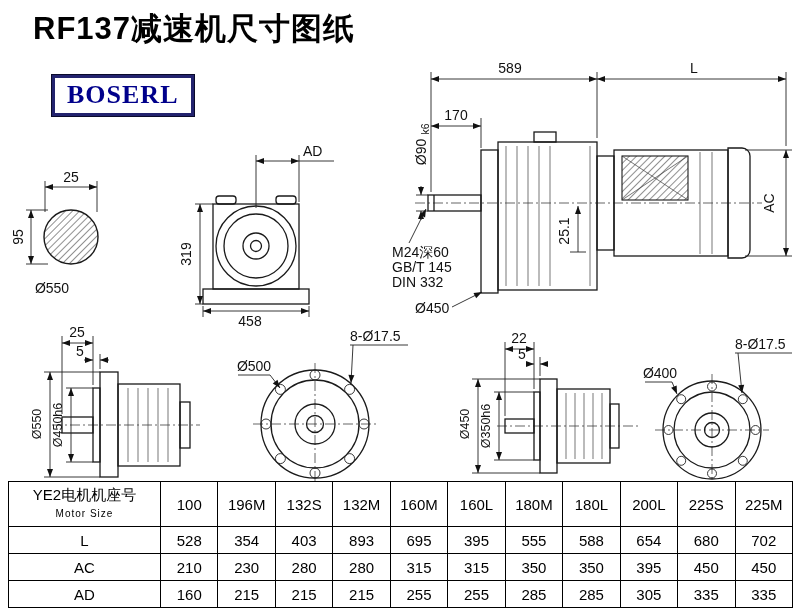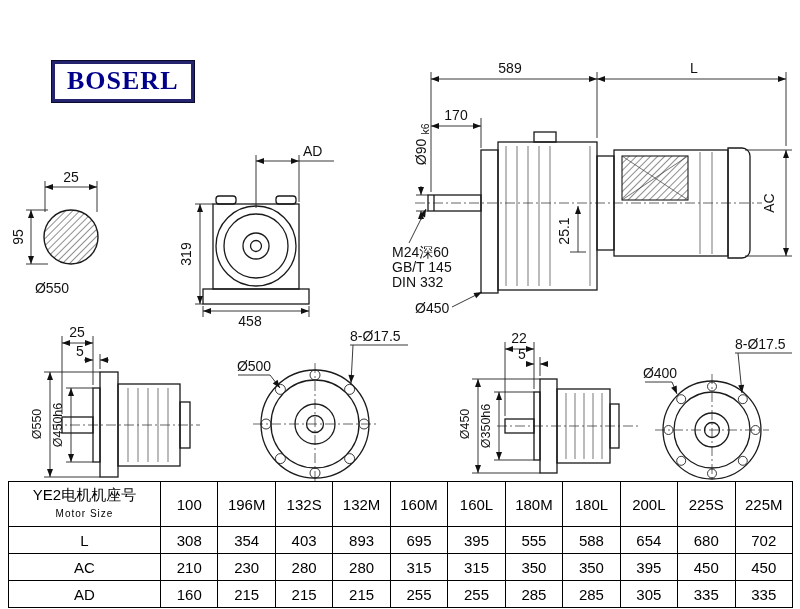--- a/index.html
+++ b/index.html
@@ -1,21 +1,21 @@
 <!DOCTYPE html>
 <html><head>
 <meta charset="utf-8">
 <style>
   html,body { margin:0; padding:0; background:#ffffff; }
   body { width:800px; height:609px; position:relative; overflow:hidden;
          font-family:"Liberation Sans", sans-serif; color:#000; }
   .page { position:absolute; inset:0; }
   .title { position:absolute; left:33px; top:8px; font-size:31px; font-weight:bold;
            letter-spacing:1px; white-space:nowrap; }
-  .logo { position:absolute; left:52px; top:61px; border:3px solid #23236e; background:#fff;
+  .logo { position:absolute; left:52px; top:75px; border:3px solid #23236e; background:#fff;
           padding:2px 12px 3px 12px; box-shadow:0 0 0 1px #0a0a2a; }
   .logo span { font-family:"Liberation Serif", serif; font-size:26px; font-weight:bold;
                color:#00008b; letter-spacing:1px; }
   svg.drawing { position:absolute; left:0; top:0; }
   svg text { font-family:"Liberation Sans", sans-serif; fill:#111; }
   .dim  { font-size:14px; }
   .dims { font-size:12.5px; }
   .ol  { stroke:#1a1a1a; stroke-width:1.3; fill:none; }
   .th  { stroke:#222222; stroke-width:0.9; fill:none; }
   .rib { stroke:#3c3c3c; stroke-width:0.7; fill:none; }
@@ -253,20 +253,21 @@
       <circle class="th" cx="712" cy="473.5" r="4.5"></circle>
       <circle class="th" cx="742.8" cy="460.8" r="4.5"></circle>
       <text class="dim" x="660" y="378" text-anchor="middle">Ø400</text>
       <polyline class="th" points="645,382 672,382 677,394" marker-end="url(#arw)"></polyline>
       <text class="dim" x="735" y="349">8-Ø17.5</text>
       <line class="th" x1="735" y1="353" x2="792" y2="353"></line>
       <line class="th" x1="738" y1="353" x2="742" y2="393" marker-end="url(#arw)"></line>
     </g>
   </svg>
 
+  <div class="title">RF137减速机尺寸图纸</div>
   <div class="logo">
     <span>BOSERL</span>
   </div>
 
   <table class="spec">
     <colgroup>
       <col style="width:152px">
       <col>
         <col>
         <col>
@@ -292,21 +293,21 @@
       <td>160M</td>
       <td>160L</td>
       <td>180M</td>
       <td>180L</td>
       <td>200L</td>
       <td>225S</td>
       <td>225M</td>
     </tr>
     <tr>
       <td>L</td>
-      <td>308</td>
+      <td>528</td>
       <td>354</td>
       <td>403</td>
       <td>893</td>
       <td>695</td>
       <td>395</td>
       <td>555</td>
       <td>588</td>
       <td>654</td>
       <td>680</td>
       <td>702</td>

